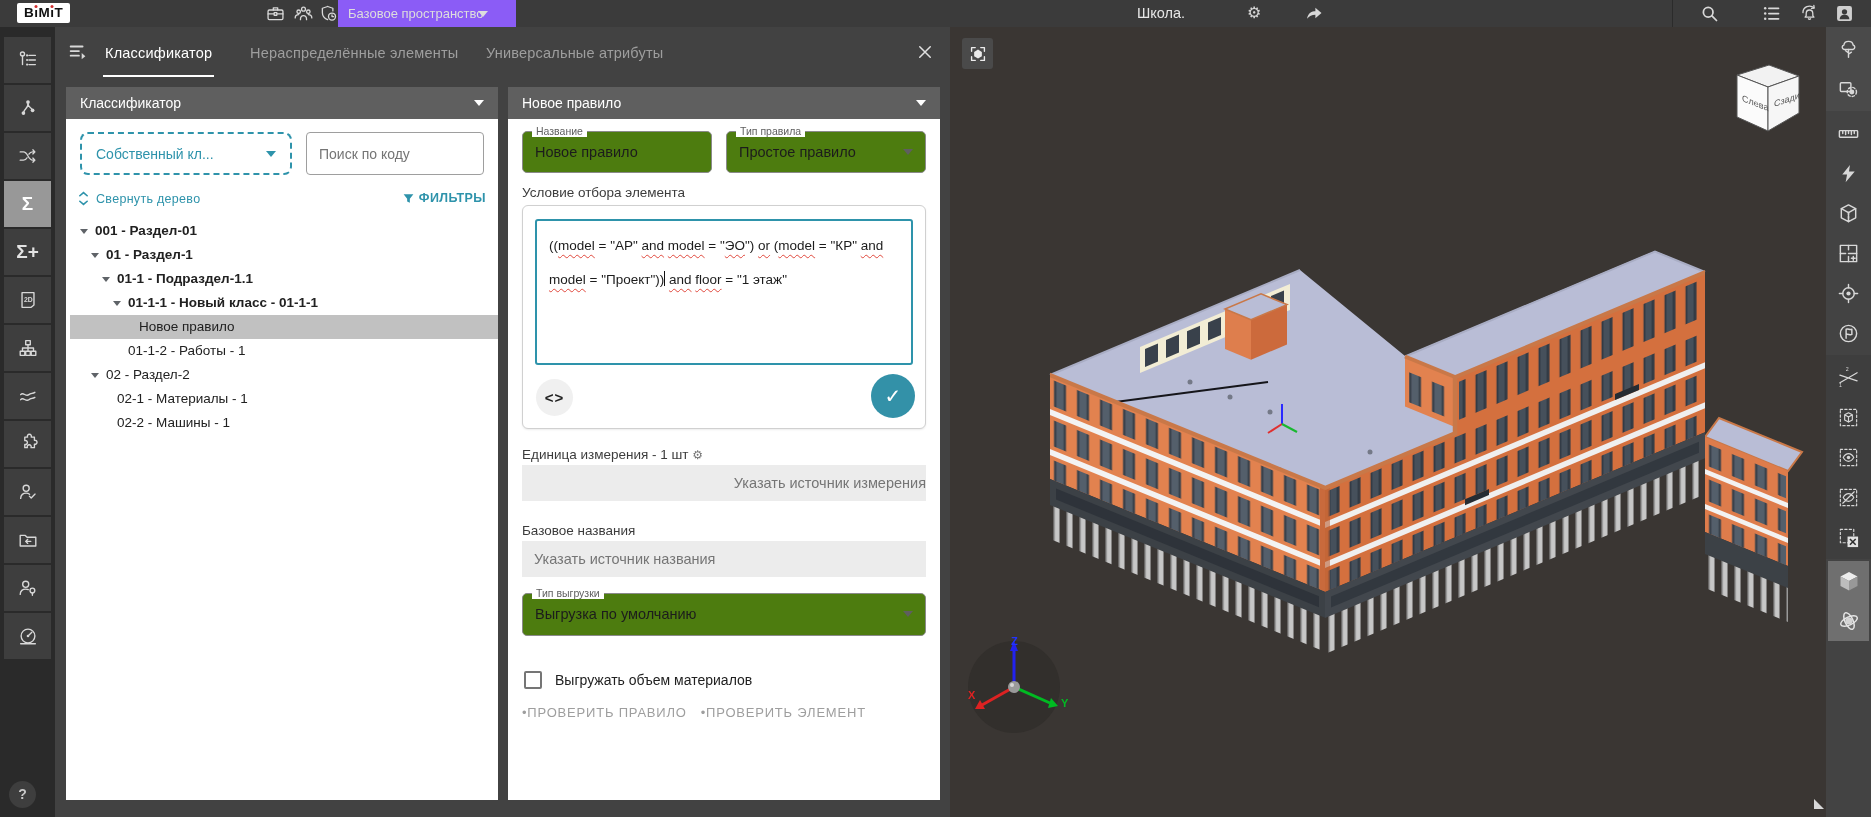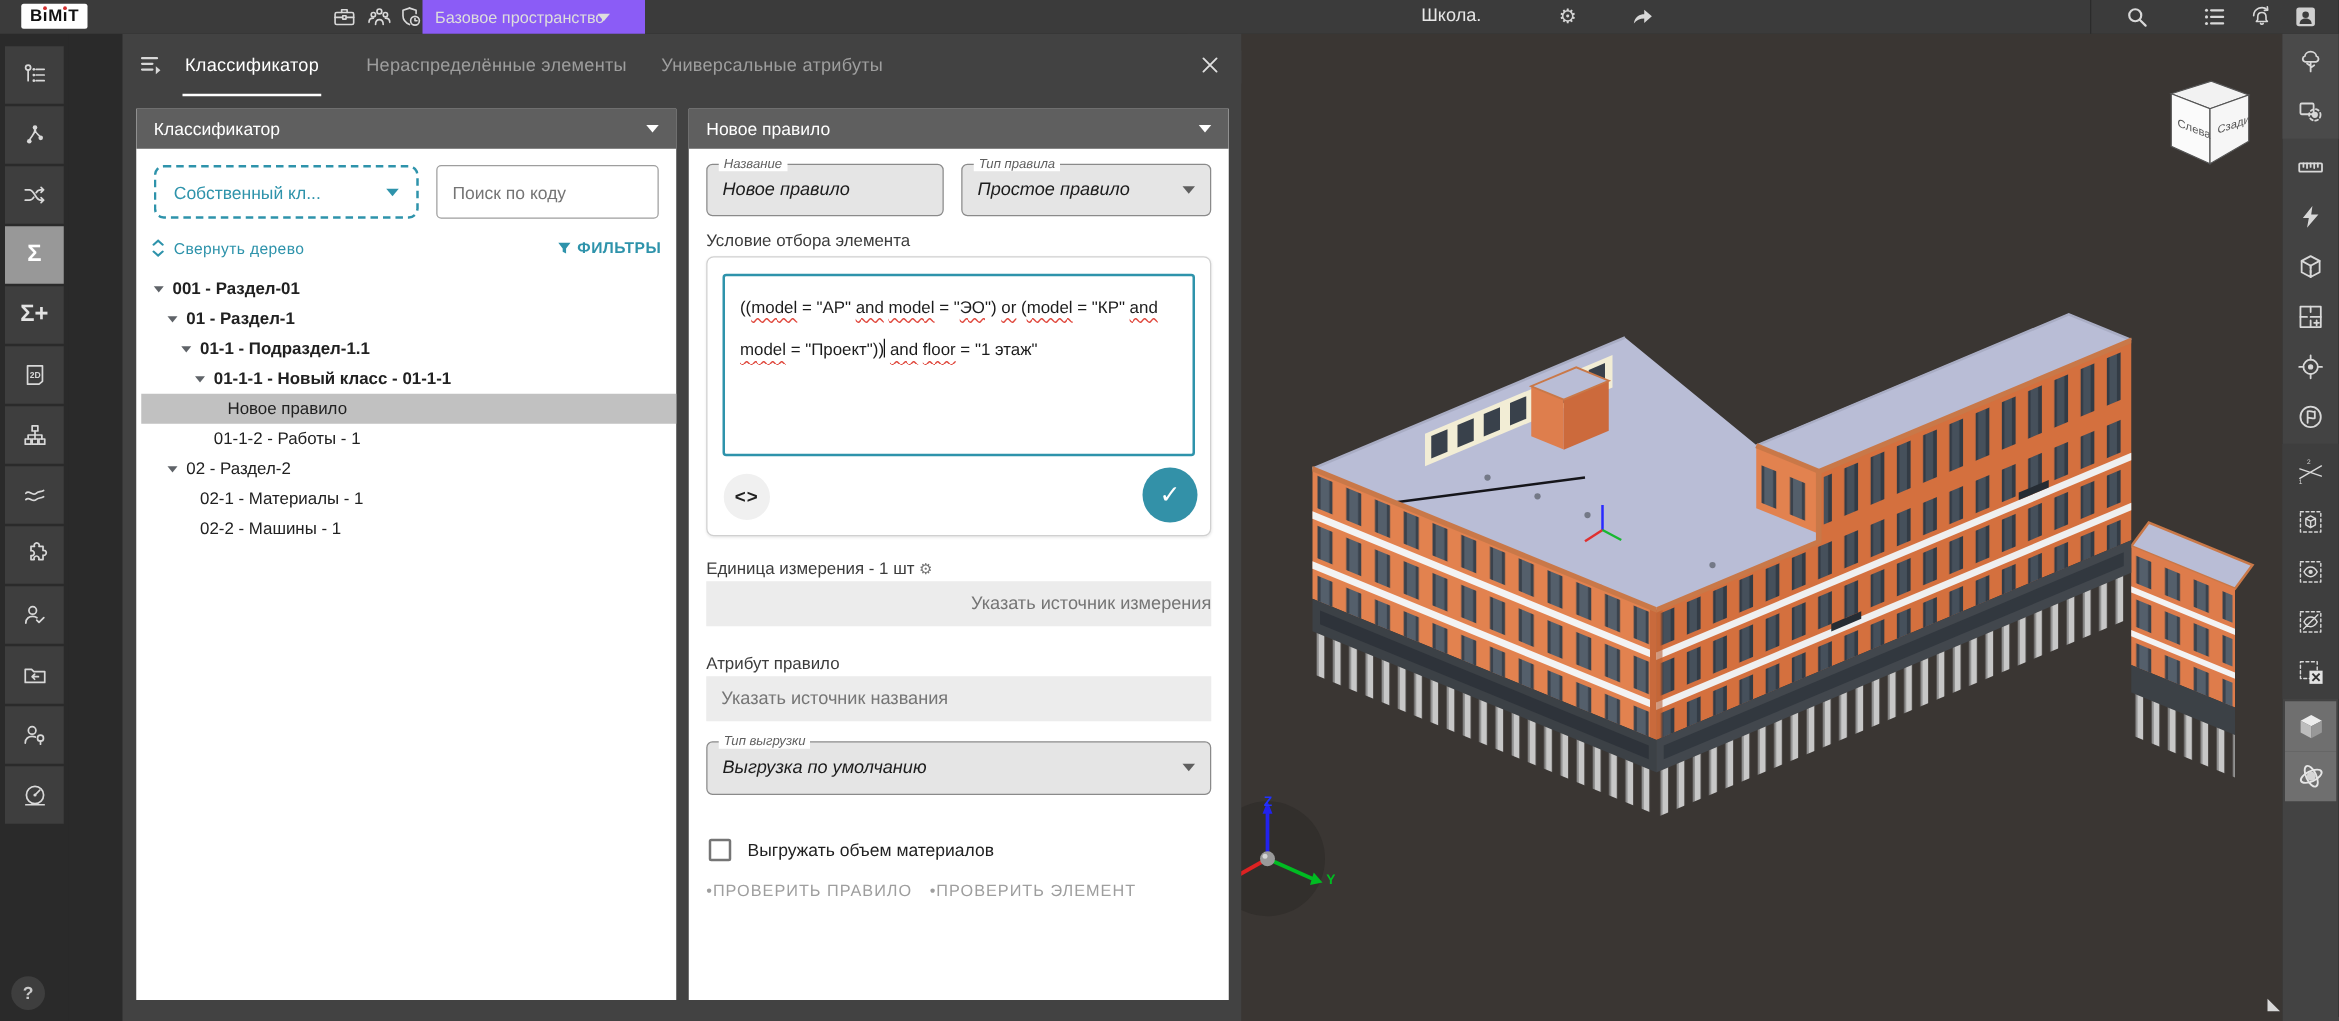--- a/index.html
+++ b/index.html
@@ -27,21 +27,21 @@
   #left-rail { position:absolute; left:0; top:27px; width:55px; height:790px; background:#2A2A2A; z-index:20; }
   .lr-btn { position:absolute; left:4px; width:47px; height:46px; background:#3E3E3E;
     display:flex; align-items:center; justify-content:center; cursor:pointer; }
   .lr-btn.active { background:#989898; }
   .lr-sigma { font-size:19px; font-weight:bold; color:#E3E3E3; }
   .lr-btn.active .lr-sigma { color:#FFF; }
   #help-btn { position:absolute; left:9px; top:754px; width:27px; height:27px; border-radius:50%;
     background:#3E3E3E; color:#C9C9C9; font-size:14px; font-weight:bold; text-align:center; line-height:27px; cursor:pointer; }
 
   
-  #panel { position:absolute; left:55px; top:27px; width:895px; height:790px; background:#424242; z-index:10;margin-left:43px; }
+  #panel { position:absolute; left:55px; top:27px; width:895px; height:790px; background:#424242; z-index:10; }
   #tabs-row { position:absolute; left:0; top:0; width:895px; height:50px; }
   #tabs-menu-icon { position:absolute; left:12px; top:14px; width:22px; height:22px; cursor:pointer; }
   .tab { position:absolute; top:0; height:50px; line-height:52px; font-size:14.5px; color:#9E9E9E;
     padding:0 2px; cursor:pointer; letter-spacing:0.2px; }
   .tab.active { color:#FFF; border-bottom:2px solid #FFF; }
   #tab-close { position:absolute; right:16px; top:16px; width:18px; height:18px; cursor:pointer; }
 
   .subpanel { position:absolute; top:60px; width:432px; height:713px; background:#FFF; overflow:hidden; }
   #classifier-panel { left:11px; }
   #rule-panel { left:453px; }
@@ -65,21 +65,21 @@
     letter-spacing:0.4px; cursor:pointer; display:flex; align-items:center; gap:4px; }
   #classifier-tree { position:absolute; left:4px; top:132px; width:432px; }
   .trow { height:24px; line-height:24px; font-size:13.5px; color:#212121; white-space:nowrap; cursor:pointer; display:flex; align-items:center; }
   .trow.sel { background:#C1C1C1; }
   .trow.bold { font-weight:bold; }
   .tarrow { display:inline-block; width:0; height:0; border-left:4.5px solid transparent;
     border-right:4.5px solid transparent; border-top:5.5px solid #5F6368; margin-right:7px; }
   .tarrow.hidden { border-top-color:transparent; }
 
   
-  .mfield { position:absolute; border:1px solid #8A8A8A; border-radius:5px; background:#e5e5e5; cursor:pointer;font-style:italic; }
+  .mfield { position:absolute; border:1px solid #8A8A8A; border-radius:5px; background:#4d7c0f; cursor:pointer; }
   .mlabel { position:absolute; top:-7px; left:9px; background:#FFF; padding:0 4px; font-size:10.5px; color:#5F5F5F; }
   .mvalue { font-size:14.5px; color:#1C1C1C; line-height:40px; padding:0 12px; white-space:nowrap; overflow:hidden; }
   .mfield .caret-down { position:absolute; right:12px; top:17px; border-top-color:#5F5F5F; }
   #name-field { left:14px; top:44px; width:190px; height:42px; }
   #type-field { left:218px; top:44px; width:200px; height:42px; }
   .form-label { position:absolute; left:14px; font-size:13.5px; color:#3C3C3C; }
   #condition-label { top:98px; }
   #code-card { position:absolute; left:14px; top:118px; width:404px; height:224px;
     border:1px solid #D0D0D0; border-radius:6px; background:#FFF; box-shadow:0 1px 2px rgba(0,0,0,0.08); }
   #condition-code { position:absolute; left:12px; top:13px; width:378px; height:146px;
@@ -405,21 +405,21 @@
         <div id="condition-code"><span>((</span><span class="sq">model</span><span> = "АР" </span><span class="sq">and</span><span> </span><span class="sq">model</span><span> = "</span><span class="sq">ЭО</span><span>") </span><span class="sq">or</span><span> (</span><span class="sq">model</span><span> = "КР" </span><span class="sq">and</span><span> </span><span class="sq">model</span><span> = "Проект"))</span><span class="caret"></span><span> </span><span class="sq">and</span><span> </span><span class="sq">floor</span><span> = "1 этаж"</span></div>
         <div id="code-btn">&lt;&gt;</div>
         <div id="apply-btn">✓</div>
       </div>
 
       <div class="form-label" id="unit-label">
         <span>Единица измерения - 1 шт</span> <span class="mini-gear">⚙</span>
       </div>
       <div class="gray-input" id="unit-input">Указать источник измерения</div>
 
-      <div class="form-label" id="attr-label">Атрибут правило</div>
+      <div class="form-label" id="attr-label">Базовое названия</div>
       <div class="gray-input" id="attr-input">Указать источник названия</div>
 
       <div class="mfield" id="export-field">
         <span class="mlabel">Тип выгрузки</span>
         <div class="mvalue">Выгрузка по умолчанию</div>
         <span class="caret-down"></span>
       </div>
 
       <div id="mat-checkbox-row">
         <span id="mat-checkbox"></span>

